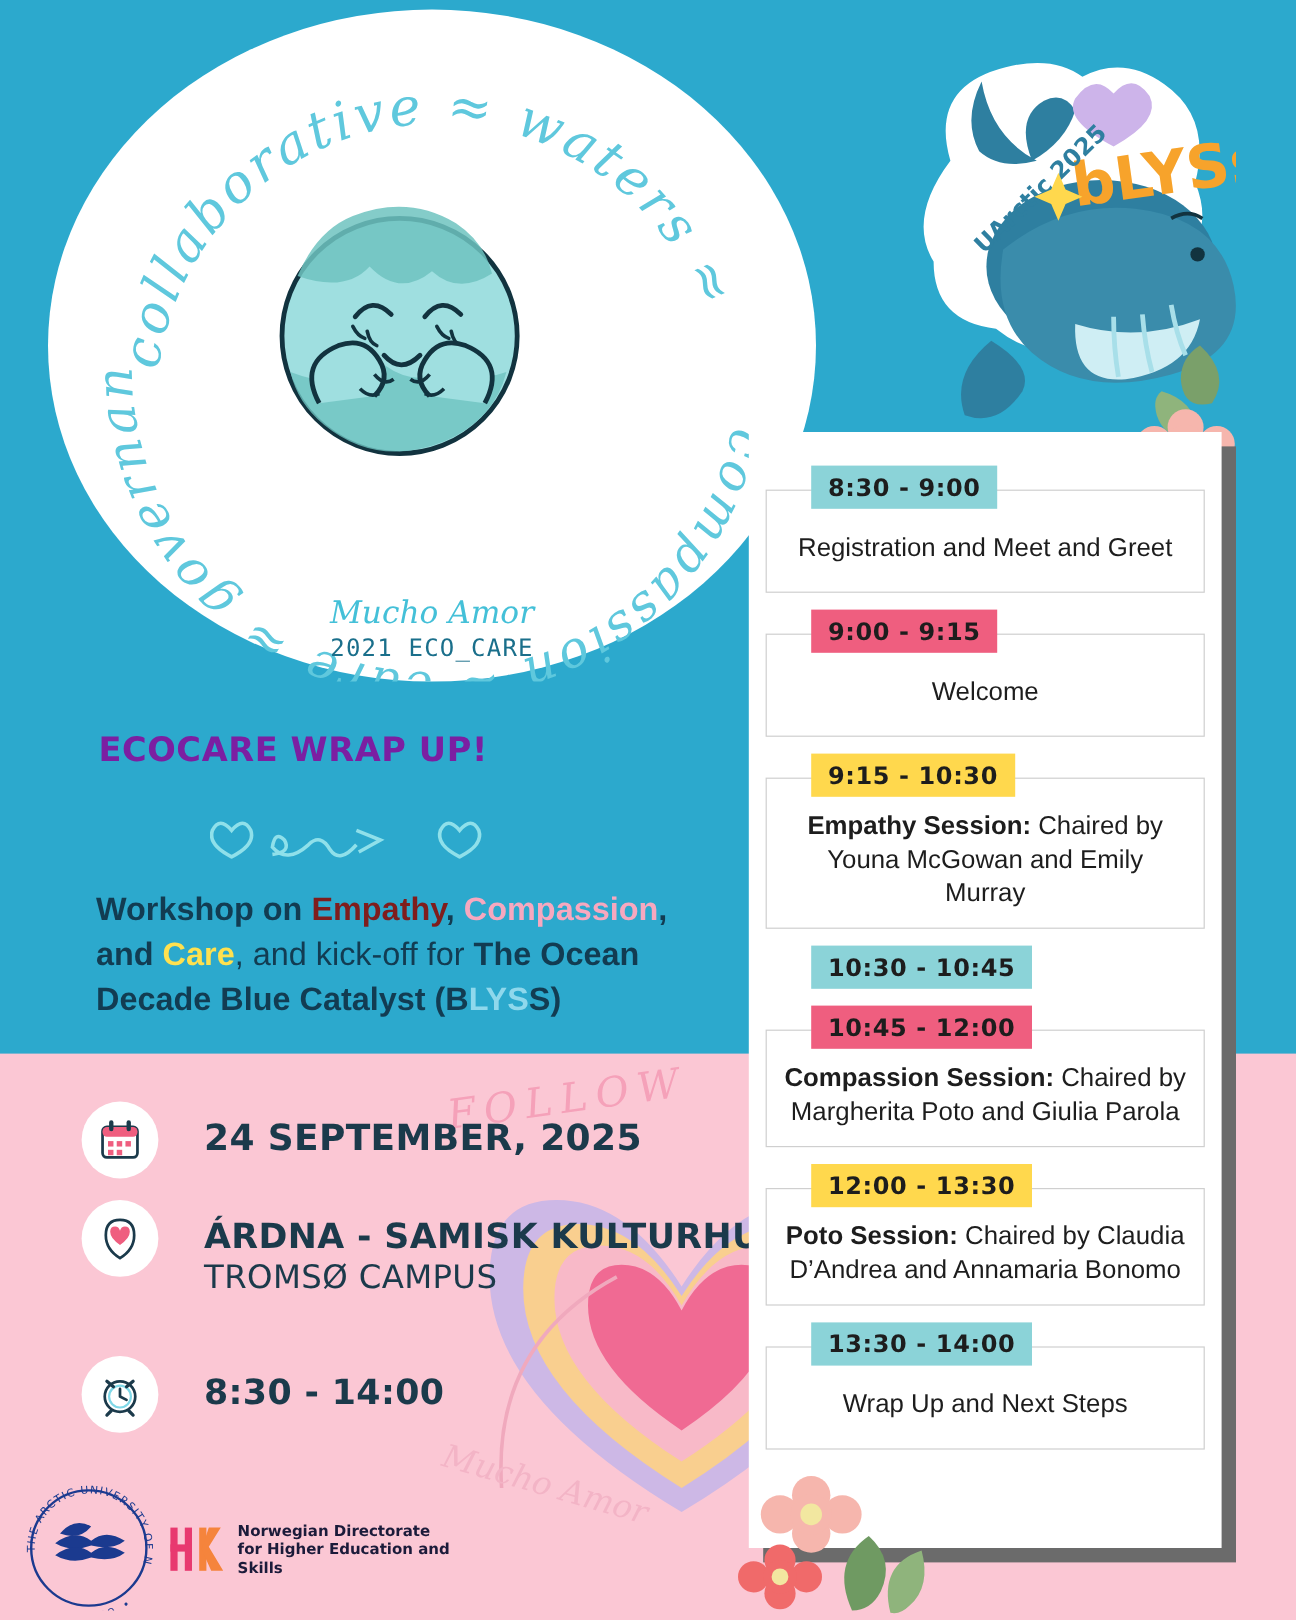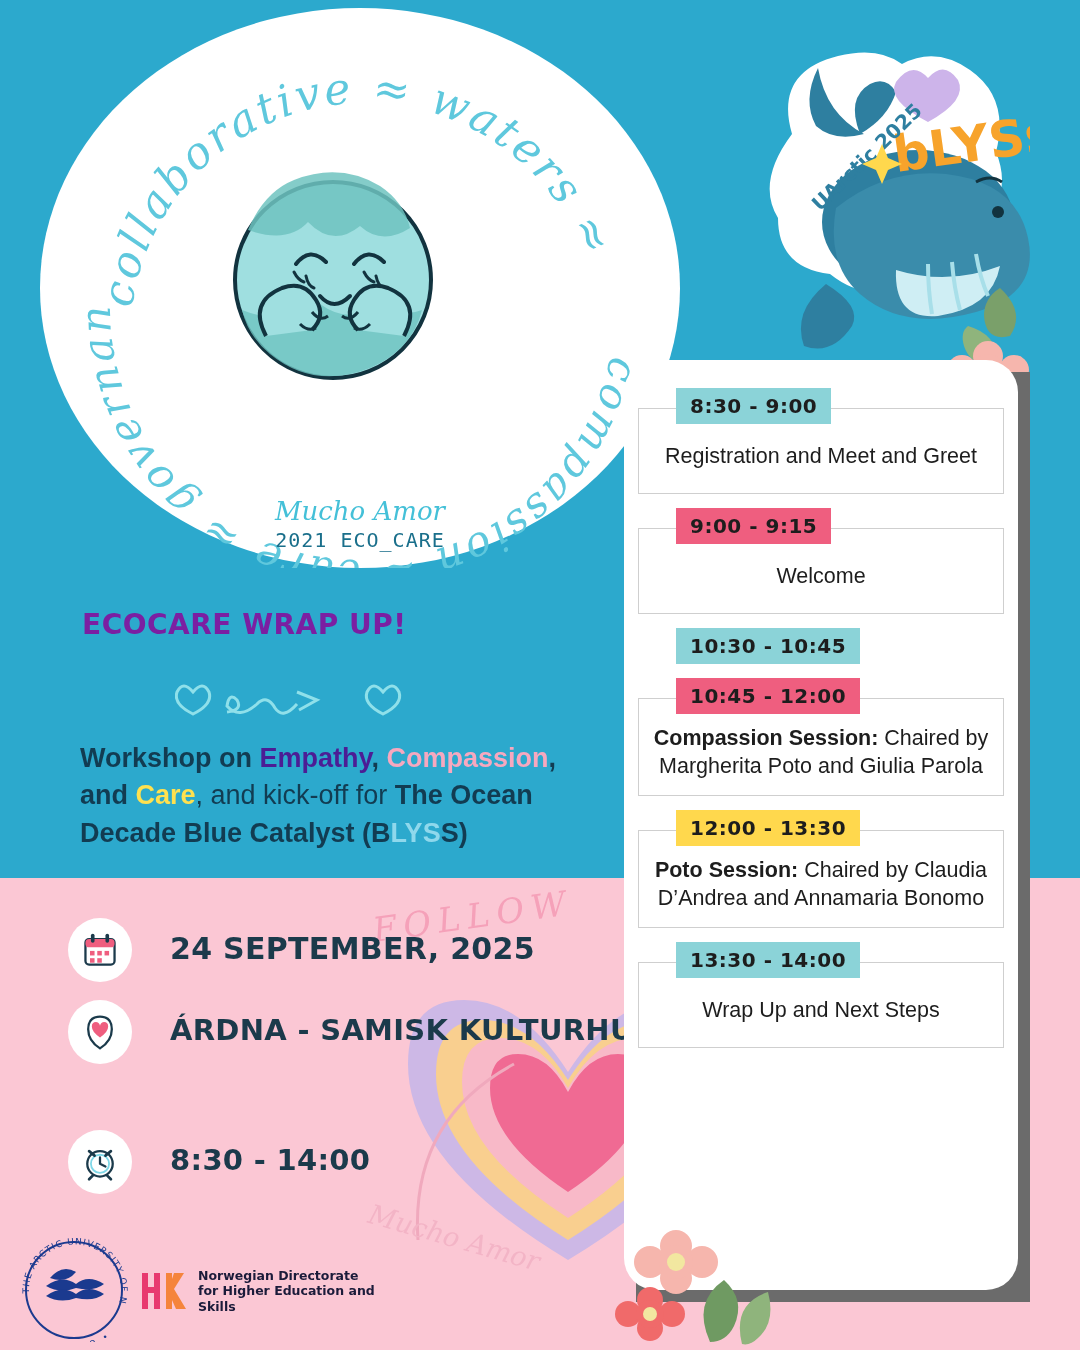--- a/index.html
+++ b/index.html
@@ -66,21 +66,21 @@
   .doodle-hearts {
     position: absolute; left: 175px; top: 678px; width: 260px; height: 46px;
   }
   .subtitle {
     position: absolute; left: 80px; top: 740px; width: 520px;
     font-size: 27px;
     line-height: 1.38;
     font-weight: bold;
     color: #123c52;
   }
-  .subtitle .w-empathy { color: #4c1d95; }
+  .subtitle .w-empathy { color: #7f1d1d; }
   .subtitle .w-compassion { color: #f7a8bf; }
   .subtitle .w-care { color: #ffe14f; }
   .subtitle .w-reg { font-weight: normal; }
   .subtitle .w-blys { color: #8fd8ec; }
 
   
   .info-row {
     position: absolute; display: flex; align-items: flex-start; gap: 38px;
   }
   .info-icon {
@@ -128,21 +128,20 @@
 
   
   .schedule-shadow {
     position: absolute; left: 636px; top: 372px; width: 394px; height: 930px;
     background: #6b6b6b;
   }
   .schedule-card {
     position: absolute; left: 624px; top: 360px; width: 394px; height: 930px;
     background: #ffffff;
     padding: 28px 14px 10px 14px;
-    border-radius: 32px;
   }
   .sched-item { position: relative; margin-bottom: 14px; }
   .sched-time {
     display: inline-block;
     font-family: "DejaVu Sans", sans-serif;
     font-weight: bold;
     font-size: 20px;
     color: #1d1d1d;
     padding: 6px 14px;
     margin-left: 38px;
@@ -296,20 +295,21 @@
 
 <div class="info-row" id="row-place">
   <div class="info-icon">
     <svg viewBox="0 0 44 44" width="40" height="40">
       <path d="M22 5 q13 0 13 14 q0 13 -13 21 q-13 -8 -13 -21 q0 -14 13 -14z" fill="#ffffff" stroke="#1b3a4b" stroke-width="2.5"></path>
       <path d="M22 28 q-9 -6 -9 -12 q0 -5 4.5 -5 q3.5 0 4.5 4 q1 -4 4.5 -4 q4.5 0 4.5 5 q0 6 -9 12z" fill="#ef5e7f"></path>
     </svg>
   </div>
   <div class="info-text">
     <div class="line1">ÁRDNA - SAMISK KULTURHUS,</div>
+    <div class="line2">TROMSØ CAMPUS</div>
   </div>
 </div>
 
 <div class="info-row" id="row-time">
   <div class="info-icon">
     <svg viewBox="0 0 44 44" width="40" height="40">
       <circle cx="22" cy="24" r="14" fill="#ffffff" stroke="#1b3a4b" stroke-width="2.5"></circle>
       <circle cx="22" cy="24" r="10" fill="none" stroke="#7fd8e8" stroke-width="2"></circle>
       <path d="M22 24 l0 -7 M22 24 l6 3" stroke="#1b3a4b" stroke-width="2.5" stroke-linecap="round"></path>
       <path d="M10 10 l6 5 M34 10 l-6 5" stroke="#1b3a4b" stroke-width="3" stroke-linecap="round"></path>
@@ -329,20 +329,26 @@
     </div>
   </div>
 
   <div class="sched-item">
     <div class="sched-time" style="background:#ef5e7f">9:00 - 9:15</div>
     <div class="sched-box">
       <div class="sched-desc"><b></b><span>Welcome</span></div>
     </div>
   </div>
 
+  <div class="sched-item">
+    <div class="sched-time" style="background:#ffd84d">9:15 - 10:30</div>
+    <div class="sched-box">
+      <div class="sched-desc"><b>Empathy Session:</b><span> Chaired by Youna McGowan and Emily Murray</span></div>
+    </div>
+  </div>
 
   <div class="sched-item">
     <div class="sched-time" style="background:#8bd3d8">10:30 - 10:45</div>
   </div>
 
   <div class="sched-item">
     <div class="sched-time" style="background:#ef5e7f">10:45 - 12:00</div>
     <div class="sched-box">
       <div class="sched-desc"><b>Compassion Session:</b><span> Chaired by Margherita Poto and Giulia Parola</span></div>
     </div>

